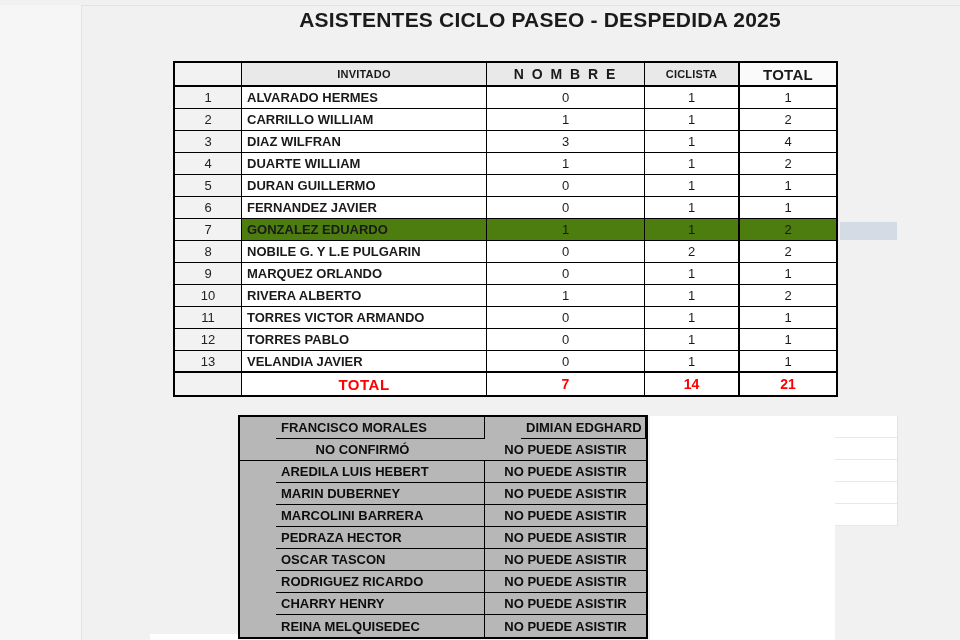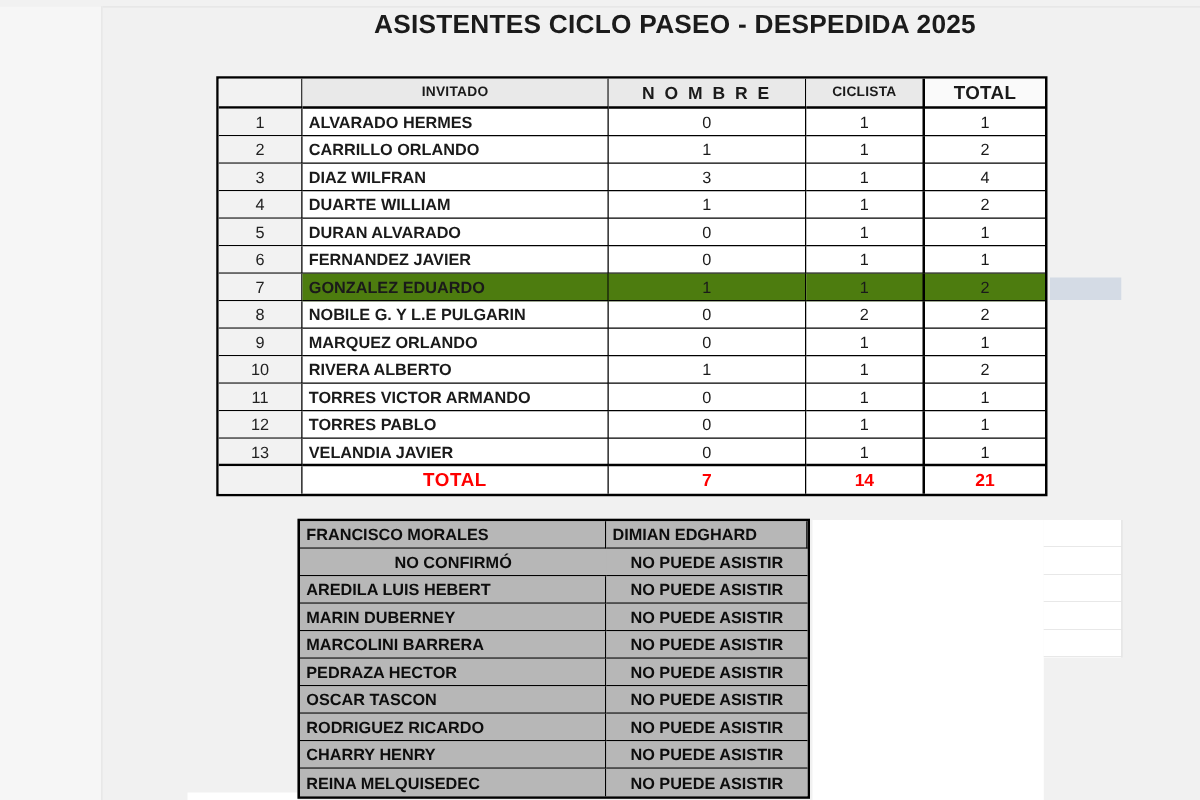--- a/index.html
+++ b/index.html
@@ -42,21 +42,21 @@
   
   .sel-ext { position:absolute; left:840px; top:222px; width:57px; height:18px; background:#d4dbe5; }
 
   
   .absent-table { position:absolute; left:238px; top:415px; display:grid;
     grid-template-columns:245px 161px; grid-template-rows:repeat(10, 22px);
     border:2px solid #000; background:#b7b7b7; }
   .absent-table .bc { border-right:1.5px solid #000; border-bottom:1.5px solid #000;
     background:#b7b7b7; display:flex; align-items:center;
     font-size:13px; font-weight:600; color:#0d0d0d; overflow:hidden; white-space:nowrap; }
-  .absent-table .bc.bname { justify-content:flex-start; padding-left:5px; }
+  .absent-table .bc.bname { justify-content:flex-start; padding-left:5px;margin-left:36px; }
   .absent-table .bc.bstatus { justify-content:center; border-right:none; }
   .absent-table .bc.lastrow { border-bottom:none; }
 
   
   .white-a { position:absolute; left:650px; top:416px; width:185px; height:224px; background:#fff; }
   .white-b { position:absolute; left:835px; top:416px; width:63px; height:110px;
     background:repeating-linear-gradient(to bottom, #ffffff 0 21px, #e8e8e8 21px 22px);
     border-right:1px solid #e2e2e2; }
   .white-strip { position:absolute; left:150px; top:634px; width:88px; height:6px; background:#fff; }
 </style>
@@ -82,39 +82,39 @@
     <div class="c h hsmall thickr">CICLISTA</div>
     <div class="c h htot lastcol">TOTAL</div>
 
     <div class="c num">1</div>
     <div class="c name">ALVARADO HERMES</div>
     <div class="c val">0</div>
     <div class="c val thickr">1</div>
     <div class="c val lastcol">1</div>
 
     <div class="c num">2</div>
-    <div class="c name">CARRILLO ORLANDO</div>
+    <div class="c name">CARRILLO WILLIAM</div>
     <div class="c val">1</div>
     <div class="c val thickr">1</div>
     <div class="c val lastcol">2</div>
 
     <div class="c num">3</div>
     <div class="c name">DIAZ WILFRAN</div>
     <div class="c val">3</div>
     <div class="c val thickr">1</div>
     <div class="c val lastcol">4</div>
 
     <div class="c num">4</div>
     <div class="c name">DUARTE WILLIAM</div>
     <div class="c val">1</div>
     <div class="c val thickr">1</div>
     <div class="c val lastcol">2</div>
 
     <div class="c num">5</div>
-    <div class="c name">DURAN ALVARADO</div>
+    <div class="c name">DURAN GUILLERMO</div>
     <div class="c val">0</div>
     <div class="c val thickr">1</div>
     <div class="c val lastcol">1</div>
 
     <div class="c num">6</div>
     <div class="c name">FERNANDEZ JAVIER</div>
     <div class="c val">0</div>
     <div class="c val thickr">1</div>
     <div class="c val lastcol">1</div>
 

